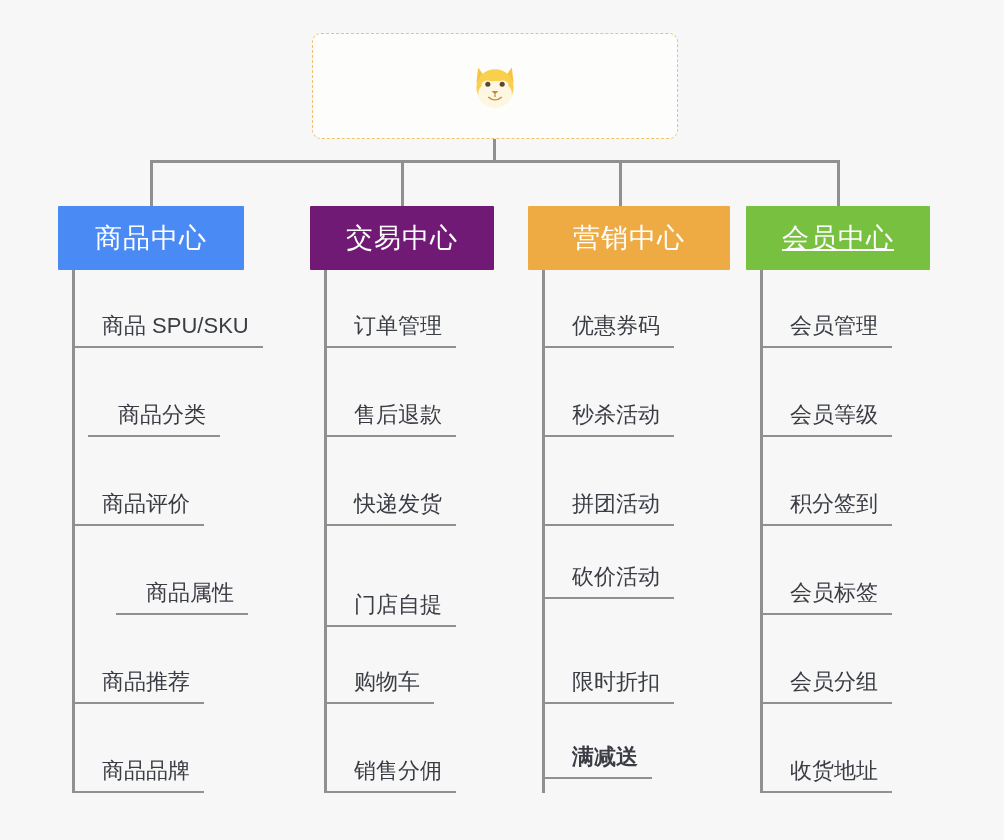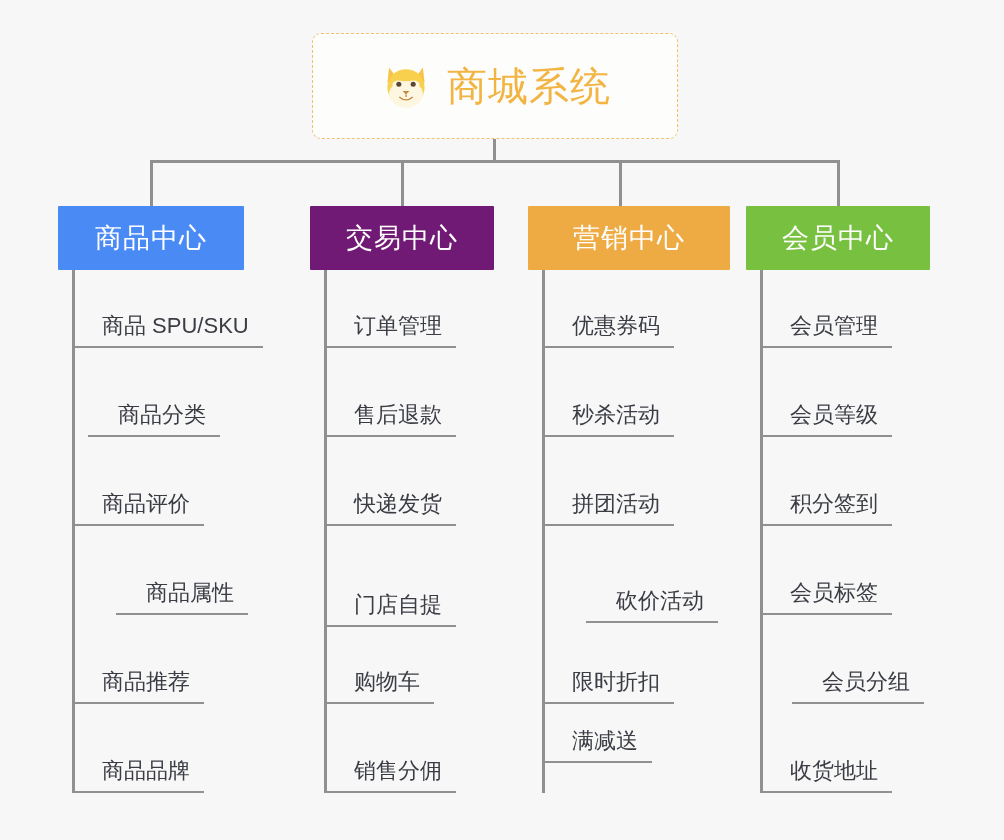--- a/index.html
+++ b/index.html
@@ -124,21 +124,20 @@
       <path d="M10 36 a22 22 0 0 0 44 0 a22 17 0 0 1 -44 0 Z" fill="#fdf6e0"></path>
       <ellipse cx="32" cy="41" rx="20" ry="15" fill="#fdf6e0"></ellipse>
       <ellipse cx="23" cy="30" rx="7" ry="4.5" fill="#fdf6e0"></ellipse>
       <ellipse cx="41" cy="30" rx="7" ry="4.5" fill="#fdf6e0"></ellipse>
       <ellipse cx="23.5" cy="30" rx="3" ry="3" fill="#5b4632"></ellipse>
       <ellipse cx="40.5" cy="30" rx="3" ry="3" fill="#5b4632"></ellipse>
       <path d="M28 38 h8 l-4 4 Z" fill="#c08a3e"></path>
       <path d="M32 42 v3" stroke="#c08a3e" stroke-width="1.6" fill="none"></path>
       <path d="M24 45 q8 7 16 0" stroke="#c08a3e" stroke-width="1.6" fill="none"></path>
     </svg>
-    <span class="root-title">商城系统</span>
   </div>
 
   <div class="conn conn-v stem-root"></div>
   <div class="conn conn-h bus"></div>
   <div class="conn conn-v drop-0"></div>
   <div class="conn conn-v drop-1"></div>
   <div class="conn conn-v drop-2"></div>
   <div class="conn conn-v drop-3"></div>
 
   <div id="columns">
@@ -197,48 +196,48 @@
         <div class="trunk" style="left: 14px; top: 64px; height: 523px;"></div>
         <div class="leaf" style="left: 14px; top: 109px;">
           <span class="leaf-label">优惠券码</span>
         </div>
         <div class="leaf" style="left: 14px; top: 198px;">
           <span class="leaf-label">秒杀活动</span>
         </div>
         <div class="leaf" style="left: 14px; top: 287px;">
           <span class="leaf-label">拼团活动</span>
         </div>
-        <div class="leaf" style="left: 14px; top: 384px; margin-left: 44px;">
+        <div class="leaf" style="left: 14px; top: 360px;">
           <span class="leaf-label">砍价活动</span>
         </div>
         <div class="leaf" style="left: 14px; top: 465px;">
           <span class="leaf-label">限时折扣</span>
         </div>
-        <div class="leaf" style="left: 14px; top: 524px;">
+        <div class="leaf" style="left: 14px; top: 540px; font-weight: bold;">
           <span class="leaf-label">满减送</span>
         </div>
       </div>
       <div class="column" style="left: 746px;">
-        <div class="cat-header" style="width: 184px; background: rgb(120, 192, 64);">
+        <div class="cat-header" style="width: 184px; background: rgb(120, 192, 64); text-decoration: underline;">
           <span>会员中心</span>
         </div>
         <div class="trunk" style="left: 14px; top: 64px; height: 523px;"></div>
         <div class="leaf" style="left: 14px; top: 109px;">
           <span class="leaf-label">会员管理</span>
         </div>
         <div class="leaf" style="left: 14px; top: 198px;">
           <span class="leaf-label">会员等级</span>
         </div>
         <div class="leaf" style="left: 14px; top: 287px;">
           <span class="leaf-label">积分签到</span>
         </div>
         <div class="leaf" style="left: 14px; top: 376px;">
           <span class="leaf-label">会员标签</span>
         </div>
-        <div class="leaf" style="left: 14px; top: 465px; padding-left: 32px;">
+        <div class="leaf" style="left: 14px; top: 465px;">
           <span class="leaf-label">会员分组</span>
         </div>
         <div class="leaf" style="left: 14px; top: 554px;">
           <span class="leaf-label">收货地址</span>
         </div>
       </div>
     </div>
 
 </div>
 

